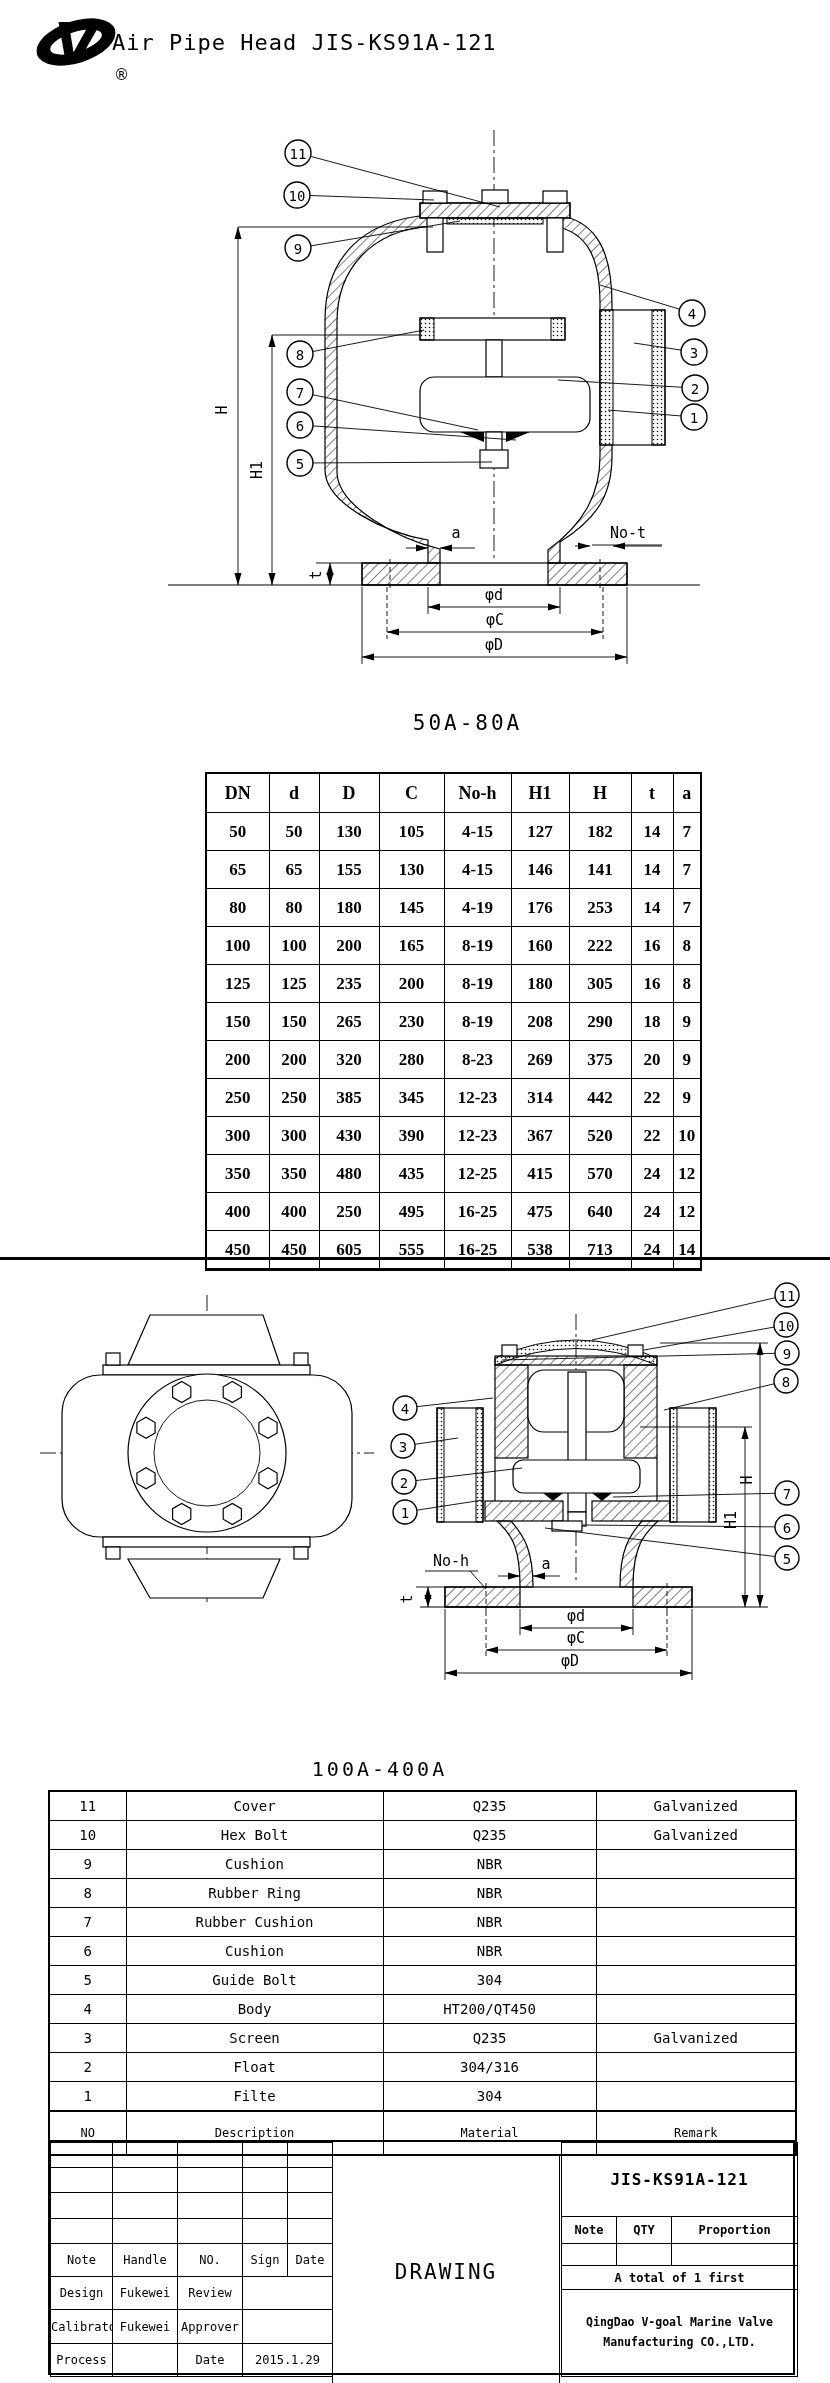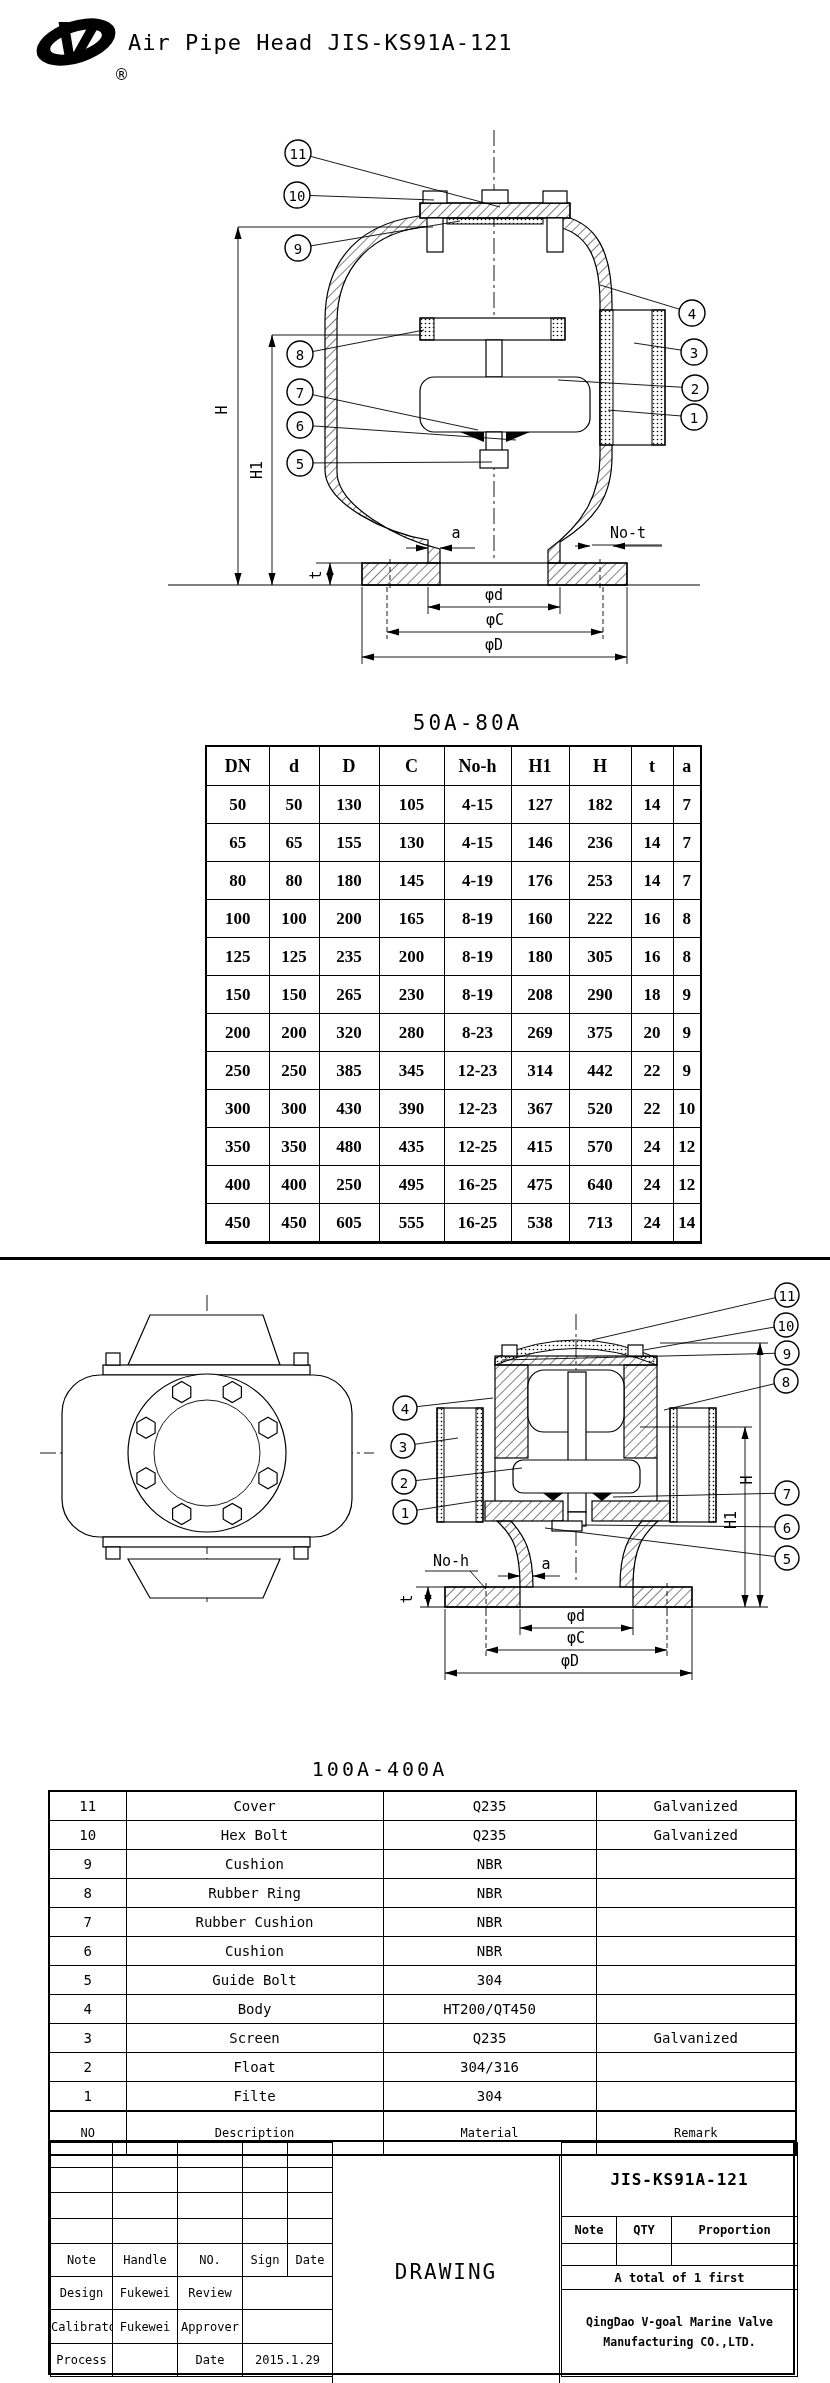--- a/index.html
+++ b/index.html
@@ -1,37 +1,37 @@
 <!DOCTYPE html>
 <html><head>
 <meta charset="utf-8">
 <style>
   html,body{margin:0;padding:0;background:#fff;}
   body{width:830px;height:2383px;position:relative;color:#000;
        font-family:"DejaVu Sans Mono",monospace;}
   .abs{position:absolute;}
   
-  #doc-title{left:128px;top:30px;font-size:22px;letter-spacing:1px;white-space:nowrap;}
+  #doc-title{left:112px;top:30px;font-size:22px;letter-spacing:1px;white-space:nowrap;}
   
   .ln{stroke:#000;stroke-width:1.2;fill:none;}
   .thin{stroke:#000;stroke-width:0.9;fill:none;}
   .w{fill:#fff;stroke:#000;stroke-width:1.2;}
   .h{fill:url(#hatch);stroke:#000;stroke-width:1.2;}
   .d{fill:url(#dots);stroke:#000;stroke-width:1;}
   .co{fill:#fff;stroke:#000;stroke-width:1.4;}
   .cotext{font:14px "DejaVu Sans Mono",monospace;text-anchor:middle;dominant-baseline:central;}
   .dimtext{font:15px "DejaVu Sans Mono",monospace;text-anchor:middle;fill:#000;}
   .dash{stroke-dasharray:5 3;}
   .cl{stroke-dasharray:16 4 3 4;stroke-width:0.9;}
   
   .cap{text-align:center;letter-spacing:3px;margin-top:20px;}
   #cap1{left:360px;top:691px;width:215px;font-size:21px;}
   #cap2{left:272px;top:1737px;width:215px;font-size:20px;}
   
-  #dimtbl{left:205px;top:745px;border-collapse:collapse;table-layout:fixed;
+  #dimtbl{left:205px;top:772px;border-collapse:collapse;table-layout:fixed;
           font-family:"Liberation Serif",serif;font-weight:bold;padding-left:10px;}
   #dimtbl th,#dimtbl td{border:1.6px solid #000;text-align:center;padding:0;}
   #dimtbl{border:2.5px solid #000;border-bottom:3.5px solid #000;}
   #dimtbl th{height:38px;font-size:18px;}
   #dimtbl td{height:37px;font-size:17px;}
   
   #sep{left:0;top:1257px;width:830px;height:3px;background:#000;}
   
   #parts{left:48px;top:1790px;border-collapse:collapse;table-layout:fixed;width:747px;
          font-size:14px;}
@@ -236,21 +236,21 @@
         <td>14</td>
         <td>7</td>
       </tr>
       <tr>
         <td>65</td>
         <td>65</td>
         <td>155</td>
         <td>130</td>
         <td>4-15</td>
         <td>146</td>
-        <td>236</td>
+        <td>141</td>
         <td>14</td>
         <td>7</td>
       </tr>
       <tr>
         <td>80</td>
         <td>80</td>
         <td>180</td>
         <td>145</td>
         <td>4-19</td>
         <td>176</td>

